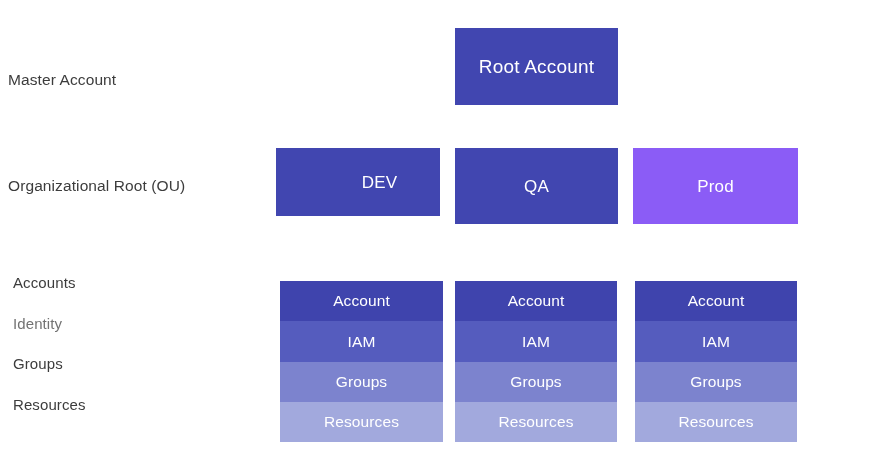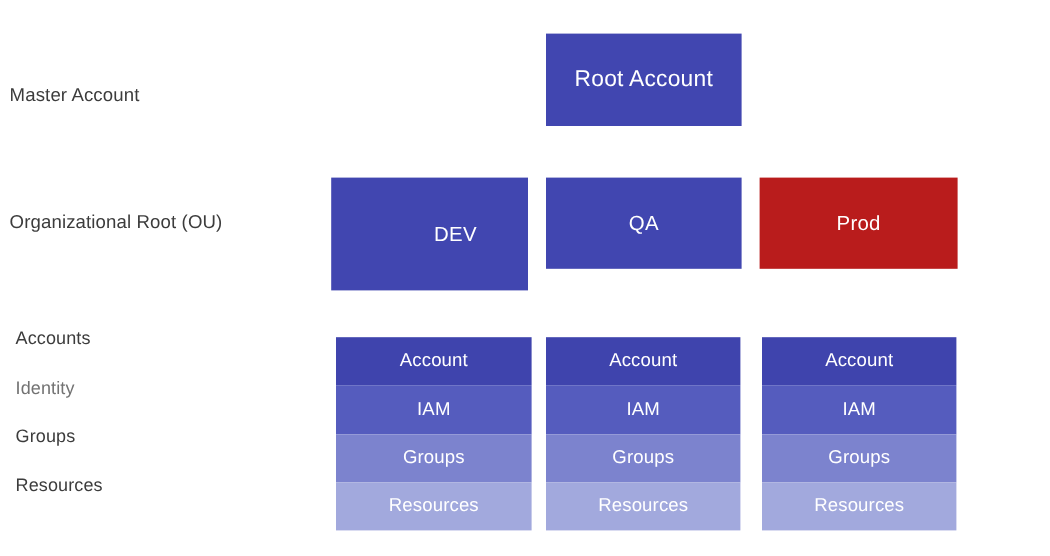--- a/index.html
+++ b/index.html
@@ -85,23 +85,23 @@
   <div class="row-label tier" style="left: 8px; top: 58px; color: rgb(60, 60, 60); margin-top: 14px;">Master Account</div>
   <div class="row-label tier" style="left: 8px; top: 178px; color: rgb(60, 60, 60);">Organizational Root (OU)</div>
 
   <div class="row-label sub" style="left: 13px; top: 275px; color: rgb(60, 60, 60);">Accounts</div>
   <div class="row-label sub" style="left: 13px; top: 316px; color: #737373;">Identity</div>
   <div class="row-label sub" style="left: 13px; top: 356px; color: rgb(60, 60, 60);">Groups</div>
   <div class="row-label sub" style="left: 13px; top: 397px; color: rgb(60, 60, 60);">Resources</div>
 
   <div class="node node-root" style="left: 455px; top: 28px; width: 163px; height: 77px; background: rgb(65, 70, 176); color: rgb(255, 255, 255);">Root Account</div>
 
-  <div class="node node-ou" style="left: 276px; top: 148px; width: 164px; height: 94px; background: rgb(65, 70, 176); color: rgb(255, 255, 255); padding-left: 43px;">DEV</div>
+  <div class="node node-ou" style="left: 276px; top: 148px; width: 164px; height: 68px; background: rgb(65, 70, 176); color: rgb(255, 255, 255); padding-left: 43px;">DEV</div>
   <div class="node node-ou" style="left: 455px; top: 148px; width: 163px; height: 76px; background: rgb(65, 70, 176); color: rgb(255, 255, 255);">QA</div>
-  <div class="node node-ou" style="left: 633px; top: 148px; width: 165px; height: 76px; background: #b91c1c; color: rgb(255, 255, 255);">Prod</div>
+  <div class="node node-ou" style="left: 633px; top: 148px; width: 165px; height: 76px; background: #8b5cf6; color: rgb(255, 255, 255);">Prod</div>
 
   <div class="stack" style="left: 280px; top: 271px; width: 163px; height: 161px;">
       <div class="stack-cell" style="background: rgb(63, 68, 173); color: rgb(255, 255, 255);">Account</div>
       <div class="stack-cell" style="background: rgb(85, 92, 190); color: rgb(255, 255, 255);">IAM</div>
       <div class="stack-cell" style="background: rgb(124, 131, 206); color: rgb(255, 255, 255);">Groups</div>
       <div class="stack-cell" style="background: rgb(162, 169, 221); color: rgb(255, 255, 255);">Resources</div>
     </div>
   <div class="stack" style="left: 455px; top: 271px; width: 162px; height: 161px;">
       <div class="stack-cell" style="background: rgb(63, 68, 173); color: rgb(255, 255, 255);">Account</div>
       <div class="stack-cell" style="background: rgb(85, 92, 190); color: rgb(255, 255, 255);">IAM</div>

